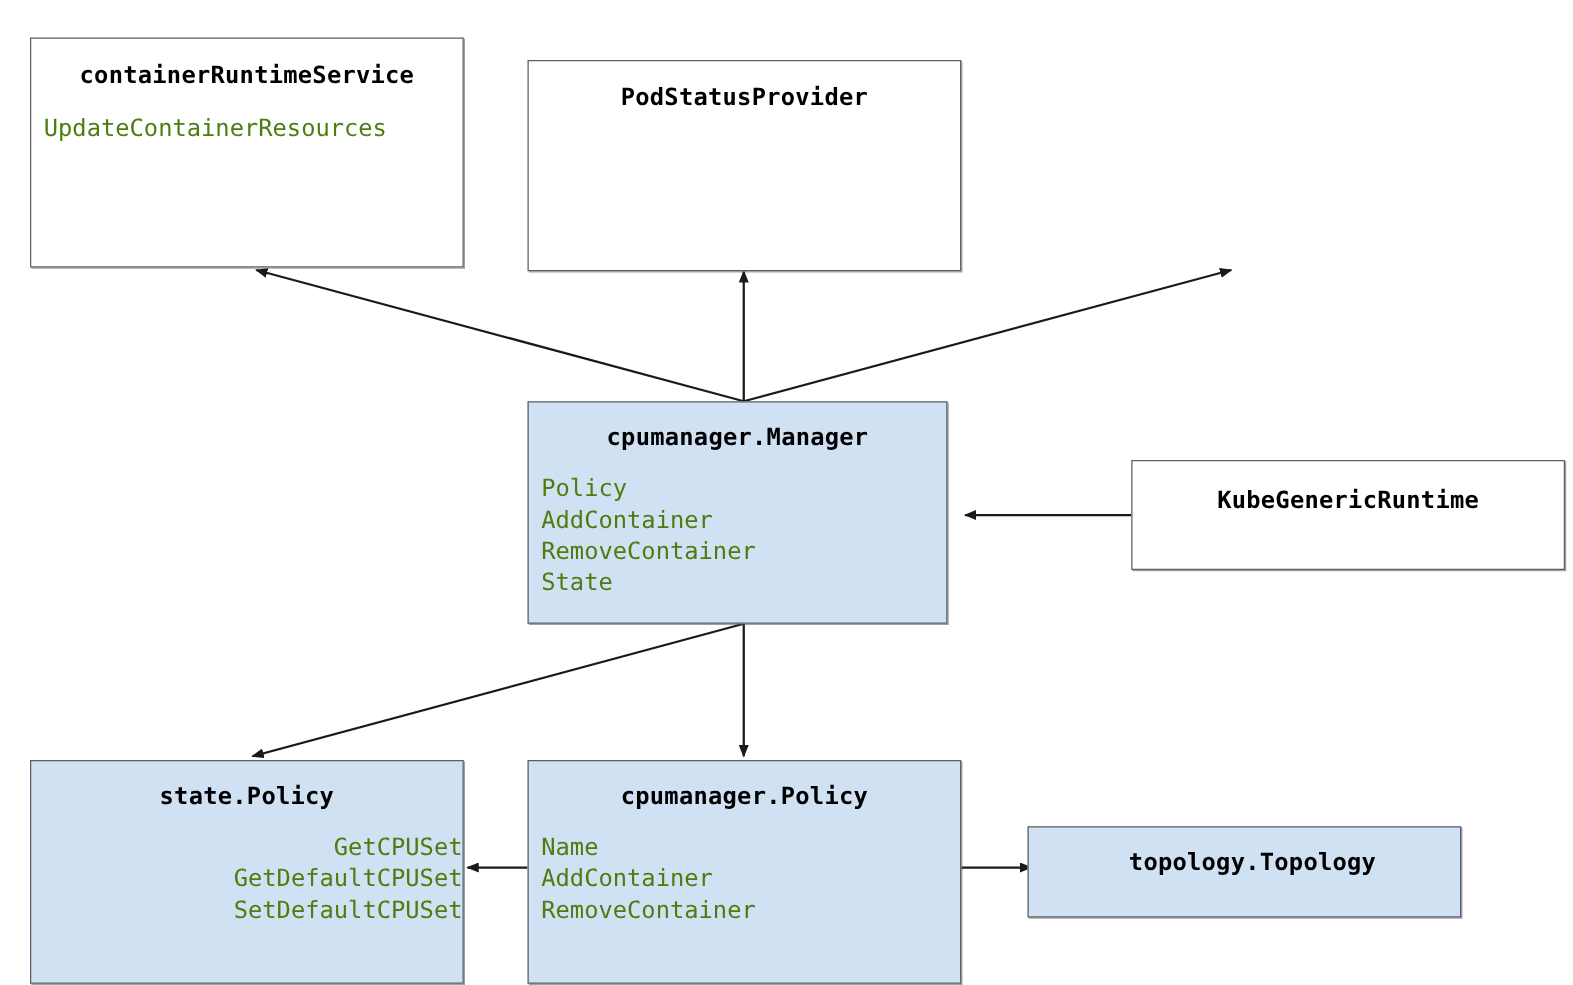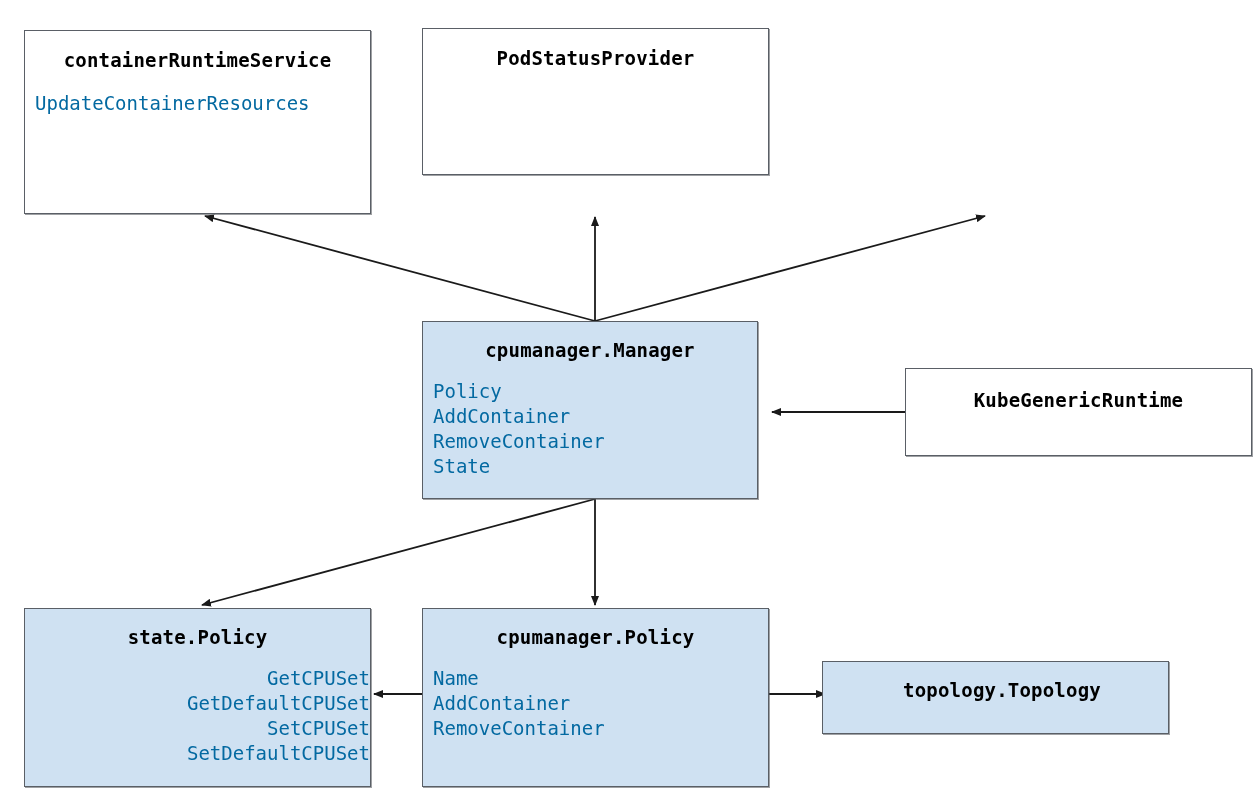--- a/index.html
+++ b/index.html
@@ -46,34 +46,34 @@
     font-size: 19px;
     color: #000000;
     text-align: center;
     letter-spacing: 0.2px;
     white-space: nowrap;
   }
   .node-members {
     font-family: "DejaVu Sans Mono", "Liberation Mono", monospace;
     font-size: 19px;
     line-height: 25px;
-    color: #0369a1;
+    color: #4d7c0f;
     text-align: left;
     white-space: nowrap;
   }
   .node-members div {
     white-space: nowrap;
   }
 
   
   #n-containerruntimeservice { left: 24px;  top: 14px;  width: 347px; height: 184px; }
   #n-containerruntimeservice .node-title   { margin-top: 18px; }
   #n-containerruntimeservice .node-members { margin-top: 20px; margin-left: 10px; }
 
-  #n-podstatusprovider { left: 422px; top: 12px;  width: 347px; height: 147px; }
+  #n-podstatusprovider { left: 422px; top: 32px;  width: 347px; height: 169px; }
   #n-podstatusprovider .node-title { margin-top: 18px; }
 
   #n-activepodsfunc    { left: 822px; top: 14px;  width: 347px; height: 184px; }
   #n-activepodsfunc .node-title { margin-top: 18px; }
 
   #n-manager { left: 422px; top: 305px; width: 336px; height: 178px; }
   #n-manager .node-title   { margin-top: 17px; }
   #n-manager .node-members { margin-top: 18px; margin-left: 10px; }
 
   #n-kubegenericruntime { left: 905px; top: 352px; width: 347px; height: 88px; }
@@ -143,21 +143,20 @@
 
   <div class="node plain" id="n-kubegenericruntime">
     <div class="node-title">KubeGenericRuntime</div>
   </div>
 
   <div class="node shaded" id="n-state">
     <div class="node-title">state.Policy</div>
     <div class="node-members">
       <div>GetCPUSet</div>
       <div>GetDefaultCPUSet</div>
-      <div>SetCPUSet</div>
       <div>SetDefaultCPUSet</div>
     </div>
   </div>
 
   <div class="node shaded" id="n-policy">
     <div class="node-title">cpumanager.Policy</div>
     <div class="node-members">
       <div>Name</div>
       <div>AddContainer</div>
       <div>RemoveContainer</div>

